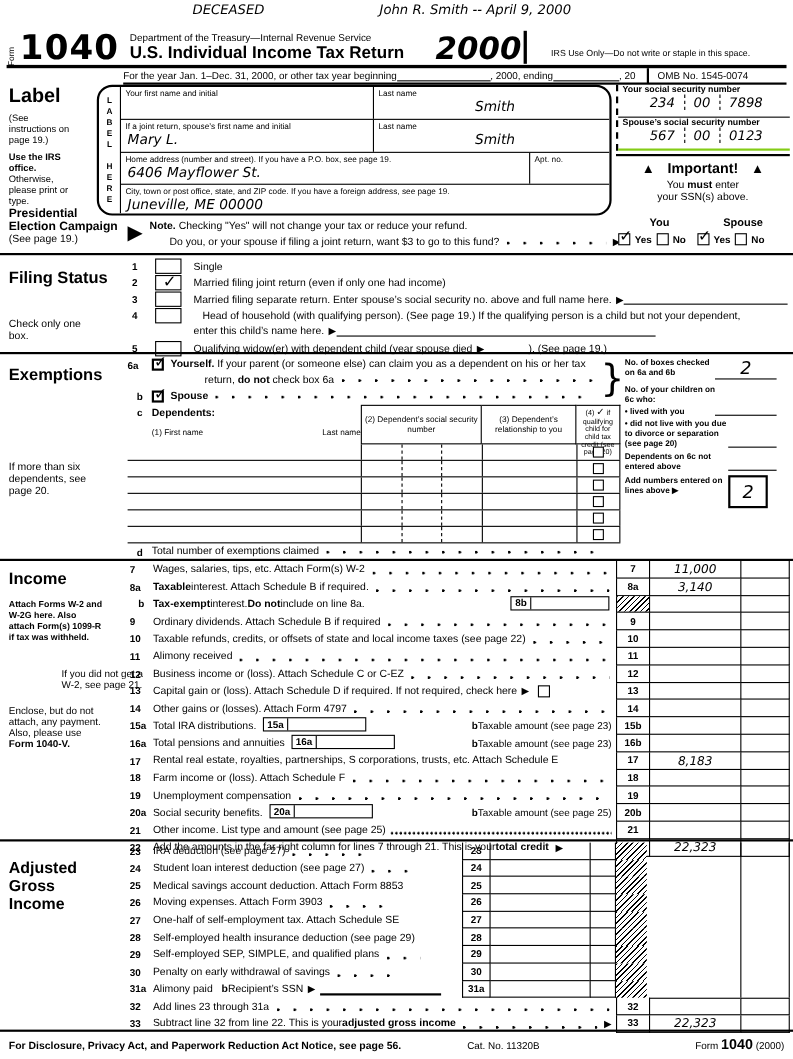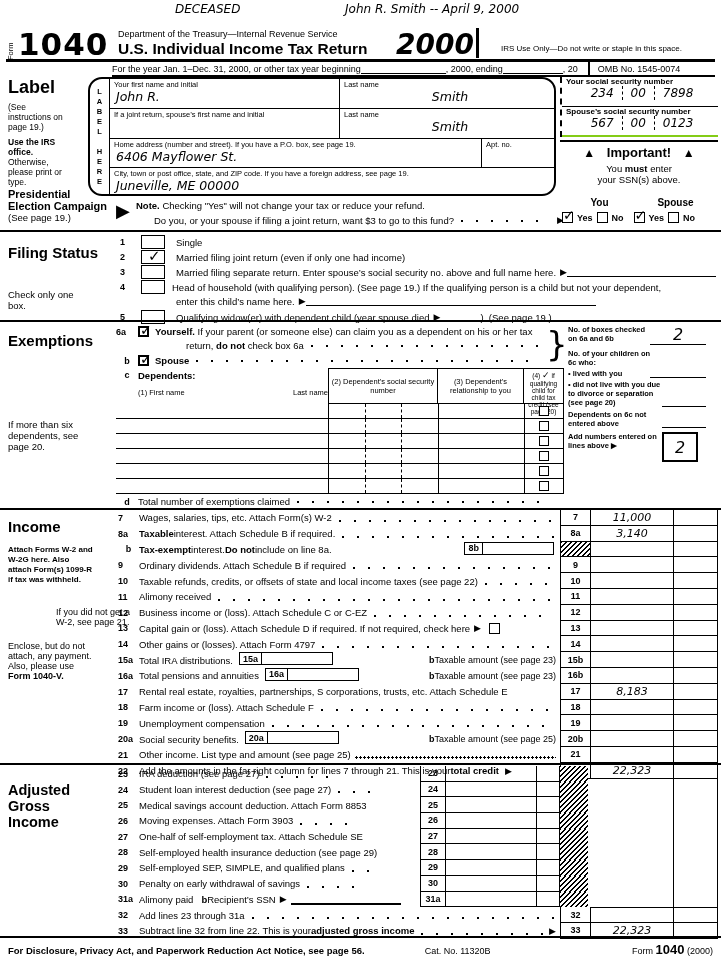--- a/index.html
+++ b/index.html
@@ -92,30 +92,30 @@
   </div>
 
   <div class="abs" style="left:88px; top:77px; width:468px; height:119px; border:2.5px solid #000; border-radius:14px; overflow:hidden; display:flex;">
     <div style="width:20px; border-right:1px solid #000; display:flex; align-items:center; justify-content:center;">
       <span class="b" style="writing-mode:vertical-lr; text-orientation:upright; font-size:7.5px; letter-spacing:1px;">LABEL HERE</span>
     </div>
     <div style="flex:1; display:flex; flex-direction:column;">
       <div style="height:30px; display:flex; border-bottom:1px solid #000;">
         <div style="width:230px; border-right:1px solid #000;">
           <div class="fieldlbl">Your first name and initial</div>
-          <div class="fieldval hw">John R.</div>
         </div>
         <div style="flex:1;">
           <div class="fieldlbl">Last name</div>
           <div class="fieldval hw" style="text-align:center;">Smith</div>
         </div>
       </div>
       <div style="height:30px; display:flex; border-bottom:1px solid #000;">
         <div style="width:230px; border-right:1px solid #000;">
           <div class="fieldlbl">If a joint return, spouse’s first name and initial</div>
+          <div class="fieldval hw">Mary L.</div>
         </div>
         <div style="flex:1;">
           <div class="fieldlbl">Last name</div>
           <div class="fieldval hw" style="text-align:center;">Smith</div>
         </div>
       </div>
       <div style="height:29px; display:flex; border-bottom:1px solid #000;">
         <div style="flex:1; border-right:1px solid #000;">
           <div class="fieldlbl">Home address (number and street). If you have a P.O. box, see page 19.</div>
           <div class="fieldval hw">6406 Mayflower St.</div>
@@ -218,21 +218,21 @@
     <span class="fs-box" style="top:47px;"></span>
     <span class="fs-box" style="top:77px;"></span>
 
     <span class="abs desc" style="left:60px; top:4px;">Single</span>
     <span class="abs desc" style="left:60px; top:19px;">Married filing joint return (even if only one had income)</span>
     <div class="abs desc" style="left:60px; top:34px; display:flex; width:540px;">
       <span>Married filing separate return. Enter spouse’s social security no. above and full name here.</span>
       <span class="arrow" style="margin-left:4px;">▶</span>
       <span class="blank" style="flex:1;"></span>
     </div>
-    <span class="abs desc" style="left:56px; top:49px;text-align:right;">Head of household (with qualifying person). (See page 19.) If the qualifying person is a child but not your dependent,</span>
+    <span class="abs desc" style="left:68px; top:49px;text-align:right;">Head of household (with qualifying person). (See page 19.) If the qualifying person is a child but not your dependent,</span>
     <div class="abs desc" style="left:60px; top:63px; display:flex; width:420px;">
       <span>enter this child’s name here.</span>
       <span class="arrow" style="margin-left:4px;">▶</span>
       <span class="blank" style="flex:1;"></span>
     </div>
     <div class="abs desc" style="left:60px; top:79px; display:flex;">
       <span>Qualifying widow(er) with dependent child (year spouse died</span>
       <span class="arrow" style="margin:0 4px;">▶</span>
       <span style="width:36px;"></span>
       <span>). (See page 19.)</span>

